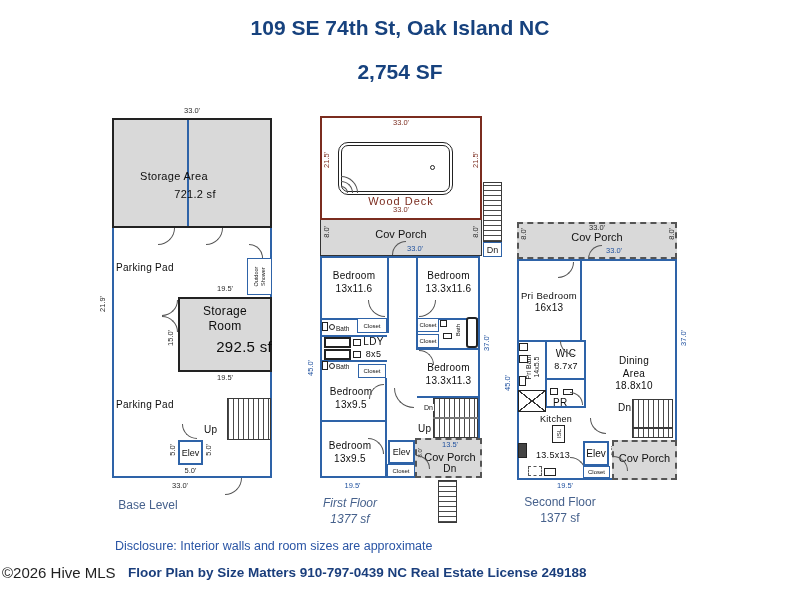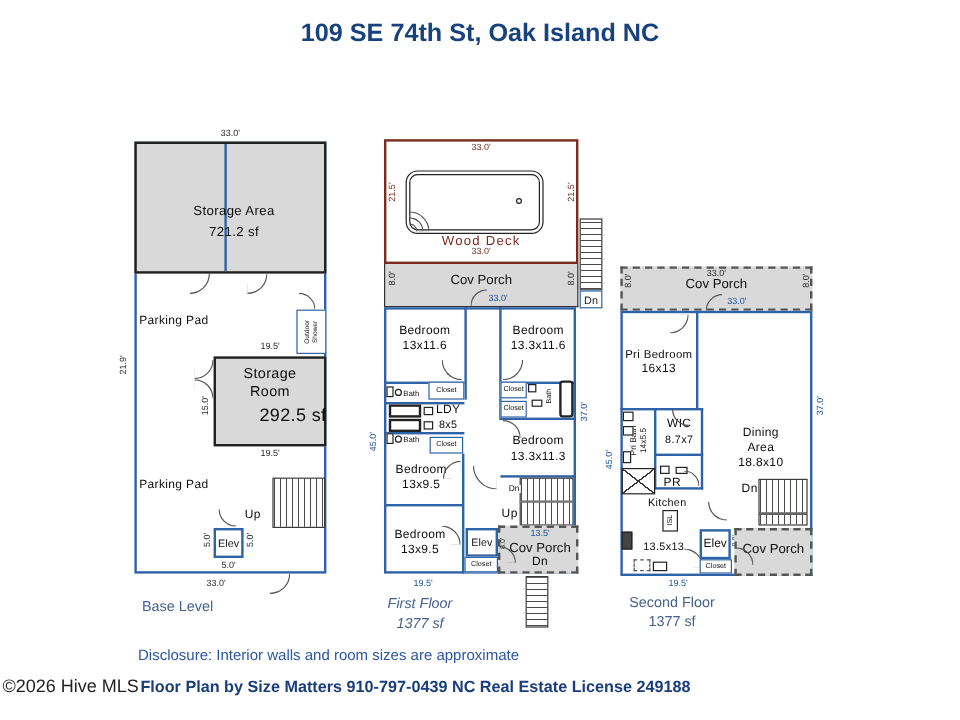--- a/index.html
+++ b/index.html
@@ -41,26 +41,27 @@
   .disc{font-size:12.5px;color:#2a55a5;}
   .copy{font-size:15px;color:#1f1f1f;}
   .credit{font-size:13.5px;font-weight:bold;color:#1a3e7c;}
 </style>
 </head>
 <body>
 
 <div class="page">
 
   <div class="t title c" style="left:0;top:16px;width:800px;">109 SE 74th St, Oak Island NC</div>
+  <div class="t title c" style="left:0;top:60px;width:800px;">2,754 SF</div>
 
   <div class="box bwall" style="left:112px;top:118px;width:160px;height:360px;"></div>
   <div class="box gray kwall" style="left:112px;top:118px;width:160px;height:110px;"></div>
   <div class="vl" style="left:187px;top:120px;height:106px;"></div>
   <div class="t dim c" style="left:112px;top:106px;width:160px;">33.0'</div>
-  <div class="t rm" style="left:140px;top:170px;width:110px;font-size:11px;text-align:center;">Storage Area</div>
+  <div class="t rm" style="left:140px;top:170px;width:110px;font-size:11px;">Storage Area</div>
   <div class="t rm" style="left:140px;top:188px;width:110px;font-size:11px;text-align:center;">721.2 sf</div>
   <div class="arc br" style="left:158px;top:228px;width:17px;height:17px;"></div>
   <div class="arc br" style="left:206px;top:228px;width:17px;height:17px;"></div>
   <div class="t rm" style="left:116px;top:262px;">Parking Pad</div>
   <div class="arc tr" style="left:249px;top:244px;width:14px;height:14px;"></div>
   <div class="box" style="left:247px;top:258px;width:25px;height:37px;border:1.5px solid #2e63a8;background:#fff;"></div>
   <div class="t wrap c" style="left:240px;top:270px;width:40px;transform:rotate(-90deg);font-size:5.5px;line-height:1.2;color:#222;">Outdoor Shower</div>
   <div class="t dim vtext" style="left:98px;top:296px;">21.9'</div>
   <div class="t dim c" style="left:195px;top:284px;width:60px;">19.5'</div>
   <div class="box gray kwall" style="left:178px;top:297px;width:94px;height:75px;"></div>
@@ -286,16 +287,16 @@
 
   <div class="t dimb c" style="left:545px;top:481px;width:40px;">19.5'</div>
   <div class="t dimb vtext" style="left:503px;top:375px;">45.0'</div>
   <div class="t dimb vtext" style="left:679px;top:330px;">37.0'</div>
   <div class="t lbl c" style="left:518px;top:494px;width:84px;">
       <span style="display:block">Second Floor</span>
       <span style="display:block">1377 sf</span>
     </div>
 
   <div class="t disc" style="left:115px;top:539px;">Disclosure: Interior walls and room sizes are approximate</div>
-  <div class="t credit" style="left:117px;top:565px;">Floor Plan by Size Matters 910-797-0439 NC Real Estate License 249188</div>
+  <div class="t credit" style="left:128px;top:565px;">Floor Plan by Size Matters 910-797-0439 NC Real Estate License 249188</div>
   <div class="t copy" style="left:2px;top:564px;">©2026 Hive MLS</div>
 
 </div>
 
 </body></html>

